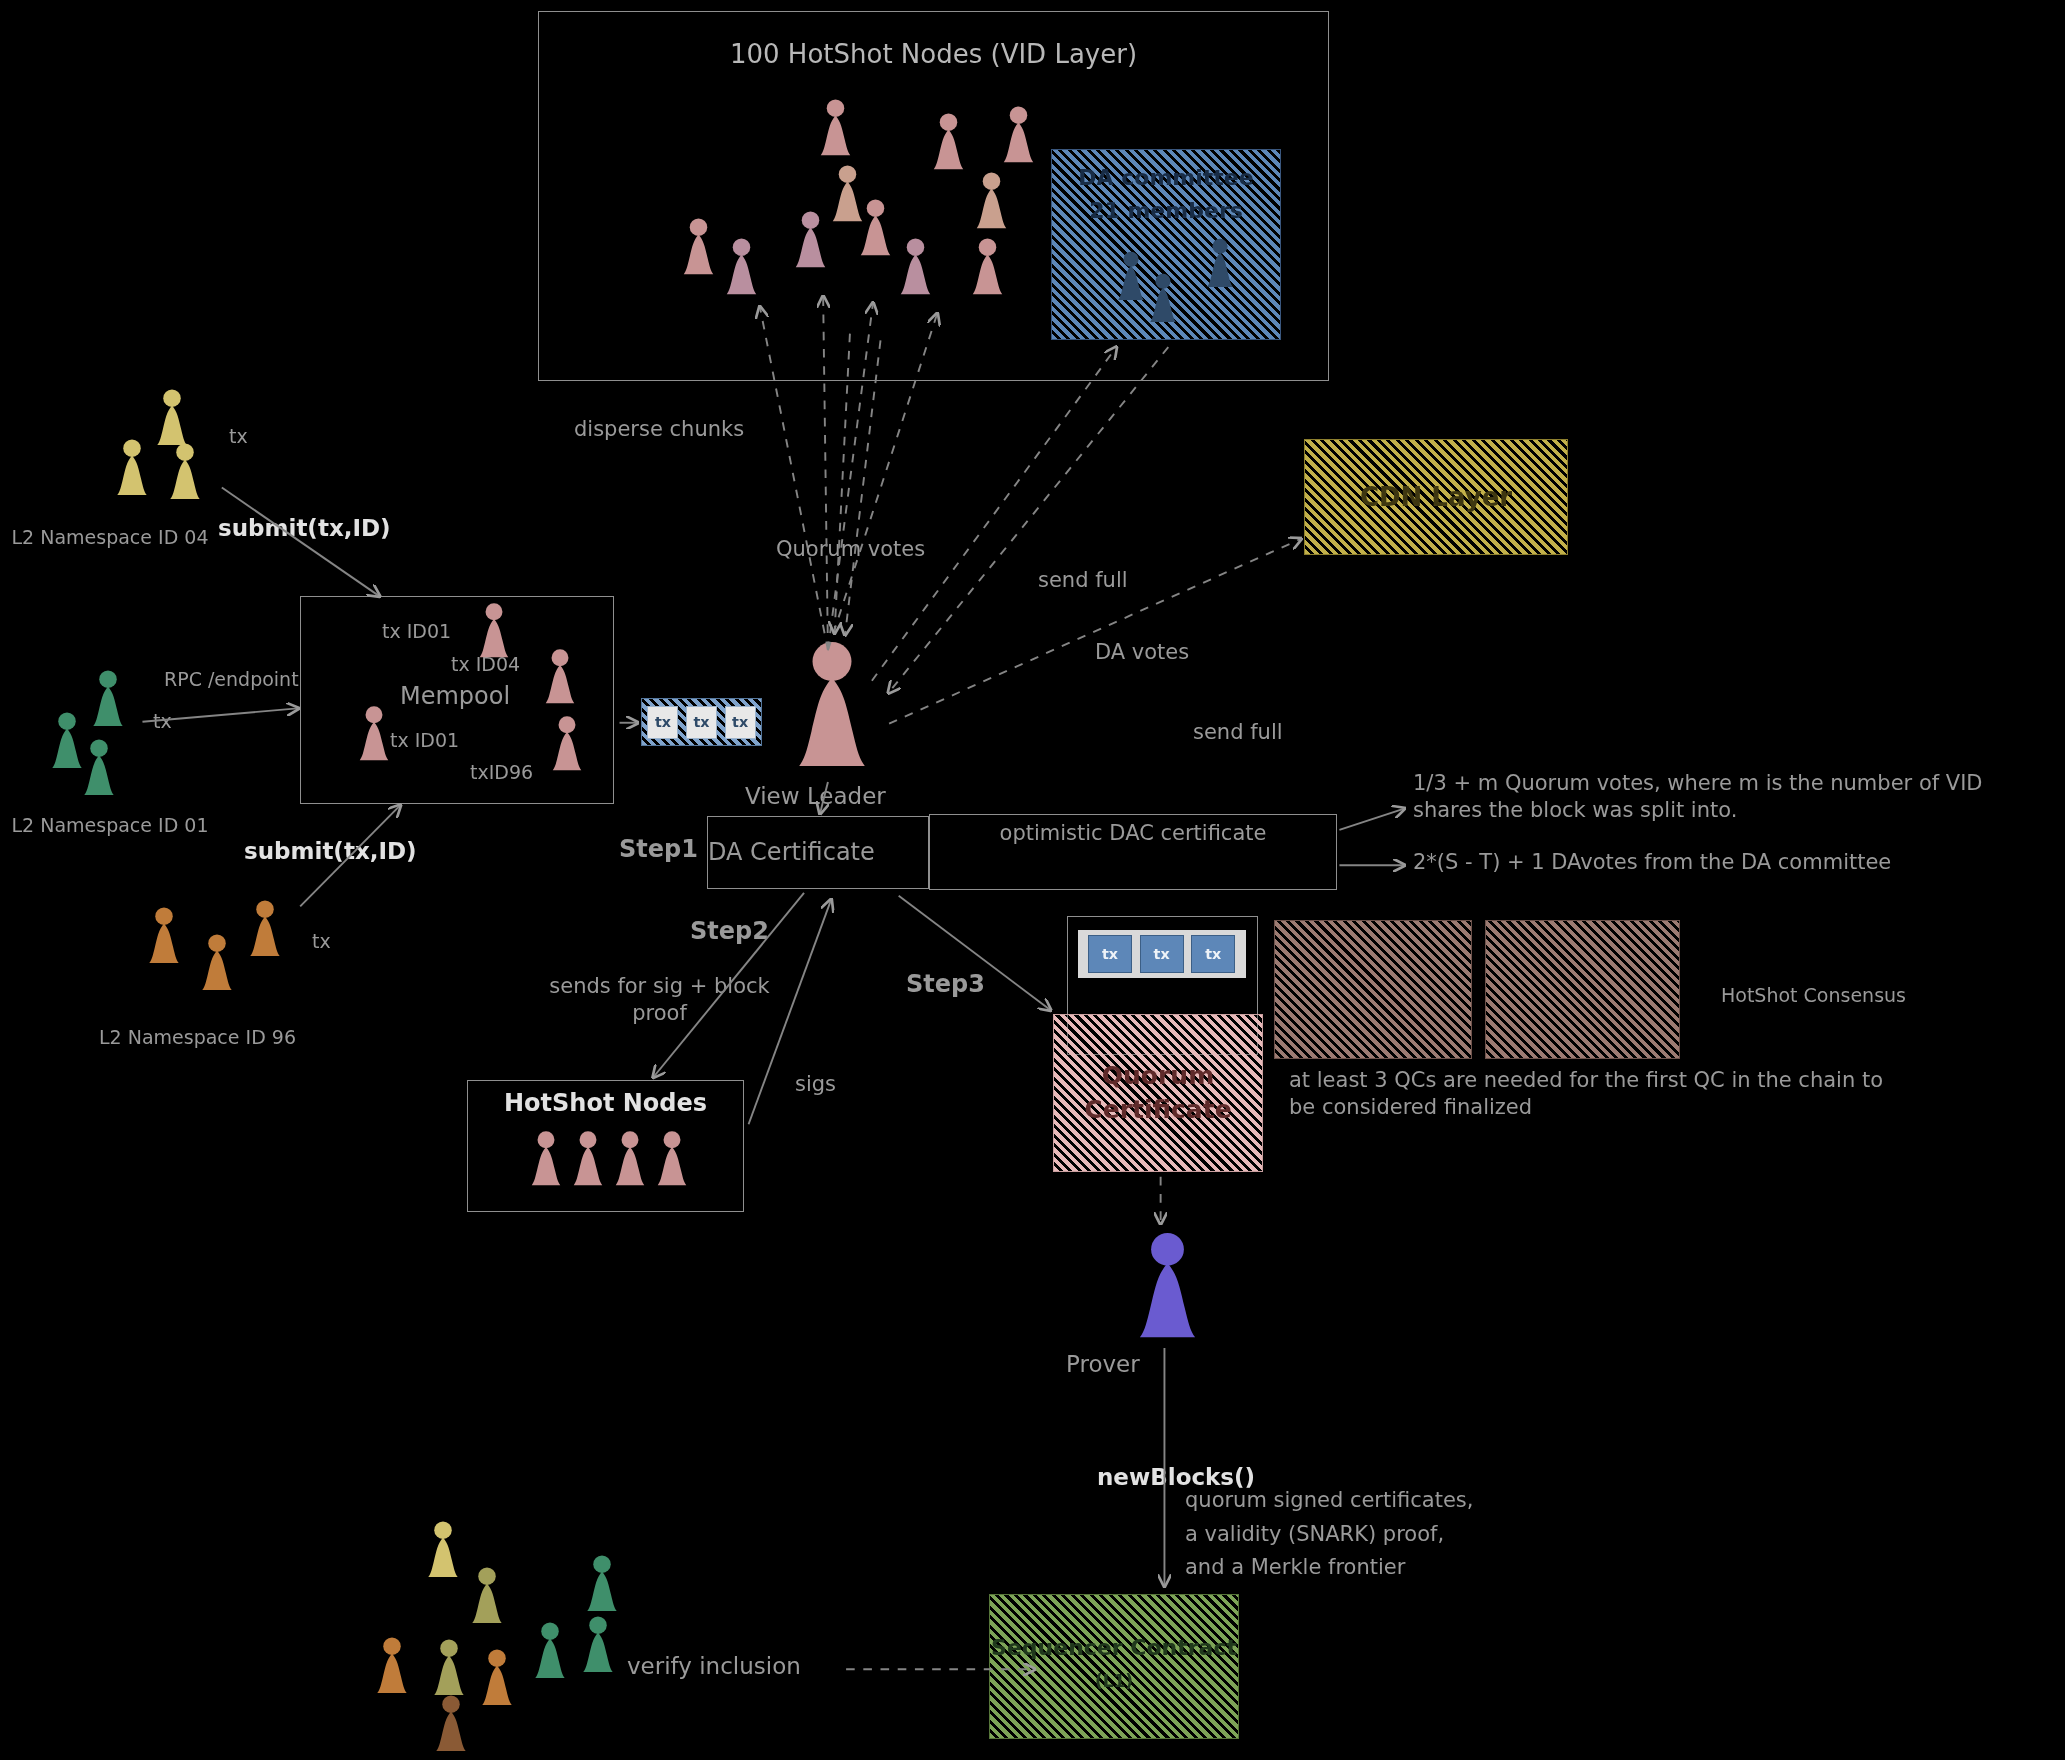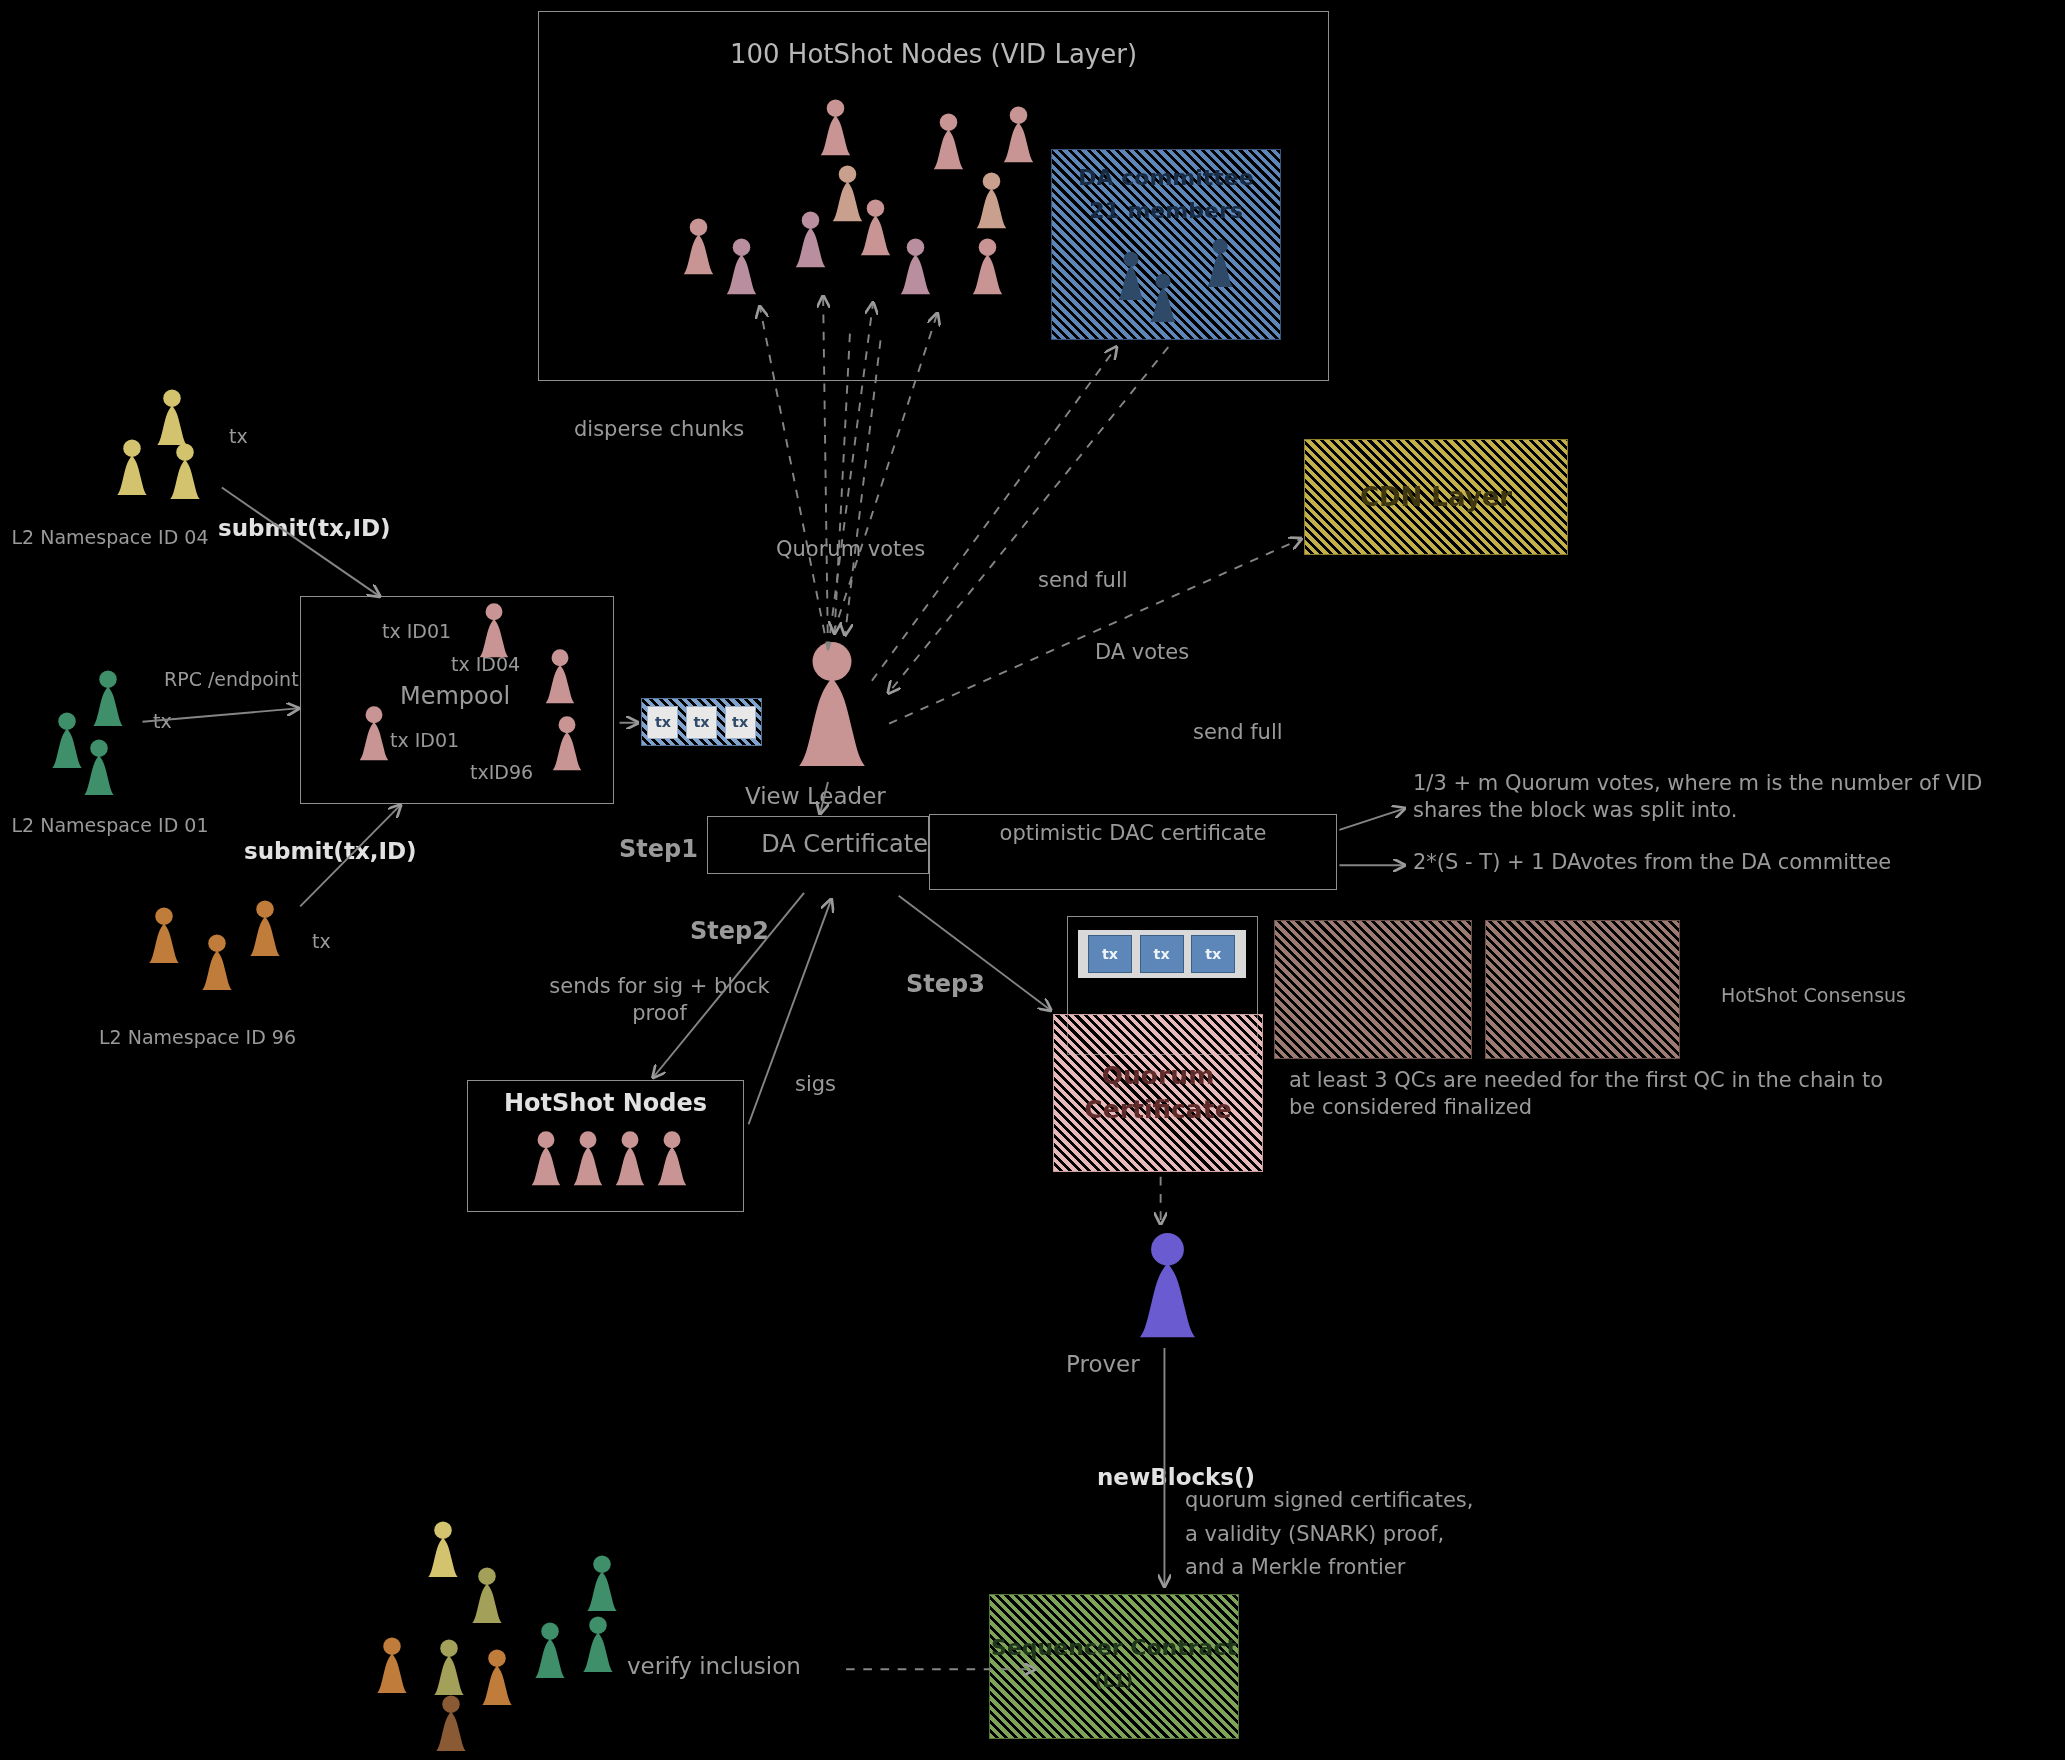--- a/index.html
+++ b/index.html
@@ -169,21 +169,21 @@
     </svg>
   <div class="lbl" style="left:745px;top:782px;font-size:23px;">View Leader</div>
 
   <div class="lbl" style="left:574px;top:416px;">disperse chunks</div>
   <div class="lbl" style="left:776px;top:536px;">Quorum votes</div>
   <div class="lbl" style="left:1038px;top:567px;">send full</div>
   <div class="lbl" style="left:1095px;top:639px;">DA votes</div>
   <div class="lbl" style="left:1193px;top:719px;">send full</div>
 
   <div class="lbl bold" style="left:619px;top:834px;font-size:24px;">Step1</div>
-  <div class="box" style="left:707px;top:816px;width:222px;height:58px;display:flex;align-items:center;justify-content:flex-end;">
+  <div class="box" style="left:707px;top:816px;width:222px;height:73px;display:flex;align-items:center;justify-content:flex-start;">
     <div class="lbl" style="position:static;font-size:24px;">DA Certificate</div>
   </div>
   <div class="box" style="left:929px;top:814px;width:408px;height:76px;">
     <div style="height:36px;display:flex;align-items:center;justify-content:center;color:var(--text-gray);font-size:21px;">optimistic DAC certificate</div>
   </div>
   <div class="lbl wrap" style="left:1413px;top:770px;width:631px;">1/3 + m Quorum votes, where m is the number of VID shares the block was split into.</div>
   <div class="lbl wrap" style="left:1413px;top:849px;width:669px;">2*(S - T) + 1 DAvotes from the DA committee</div>
 
   <div class="lbl bold" style="left:690px;top:916px;font-size:24px;">Step2</div>
   <div class="lbl wrap center" style="left:535px;top:973px;width:249px;">sends for sig + block proof</div>

